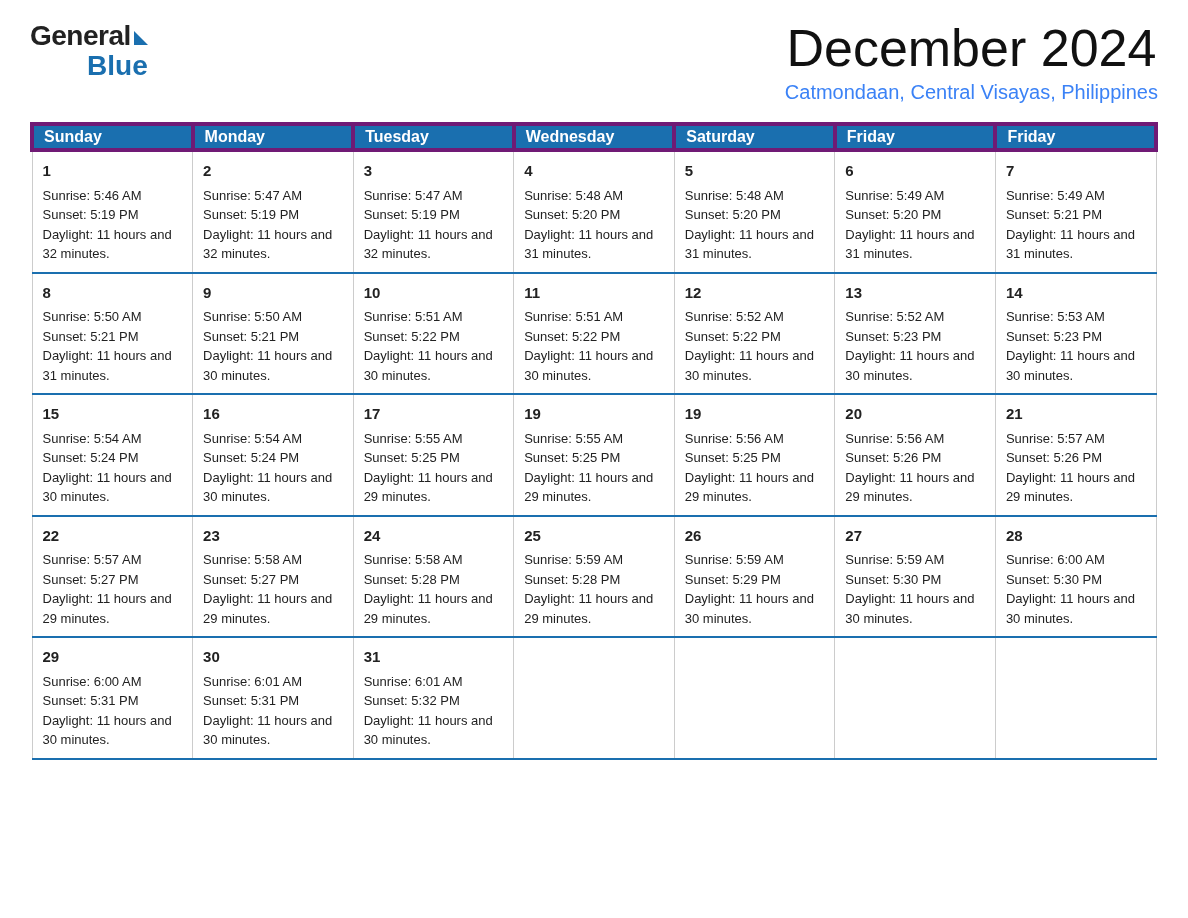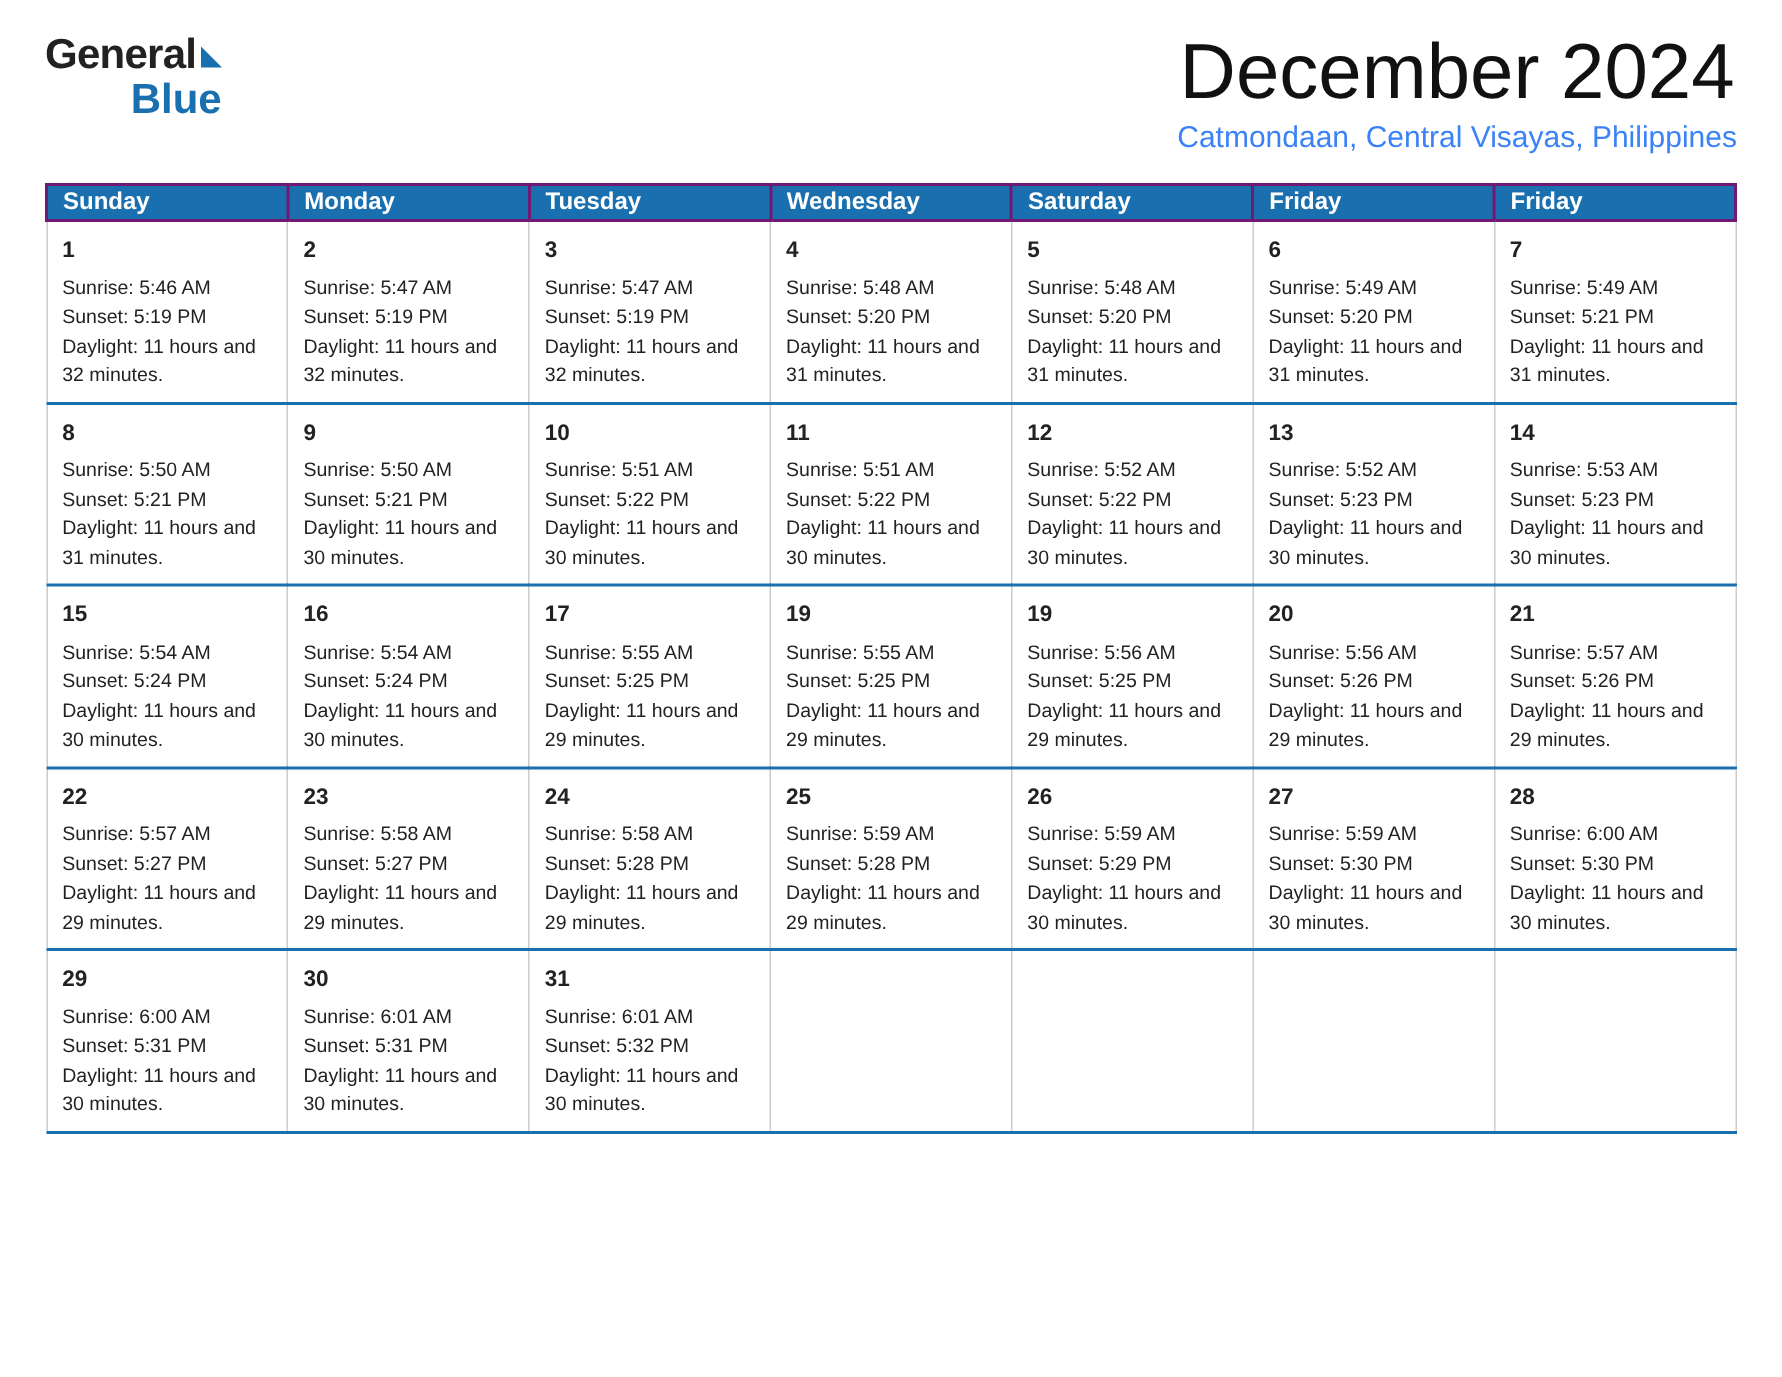--- a/index.html
+++ b/index.html
@@ -66,21 +66,21 @@
       width: 100%;
       border-collapse: collapse;
     }
     thead tr th {
       background: #1a6faf;
       color: #fff;
       font-size: 16px;
       font-weight: bold;
       padding: 2px 10px;
       text-align: left;
-      border: 2px solid #701a75;
+      border: 4px solid #701a75;
     }
     tbody tr td {
       vertical-align: top;
       padding: 8px 10px;
       border: 1px solid #ccc;
       font-size: 13px;
       line-height: 1.5;
       width: 14.28%;
       min-height: 100px;
     }

